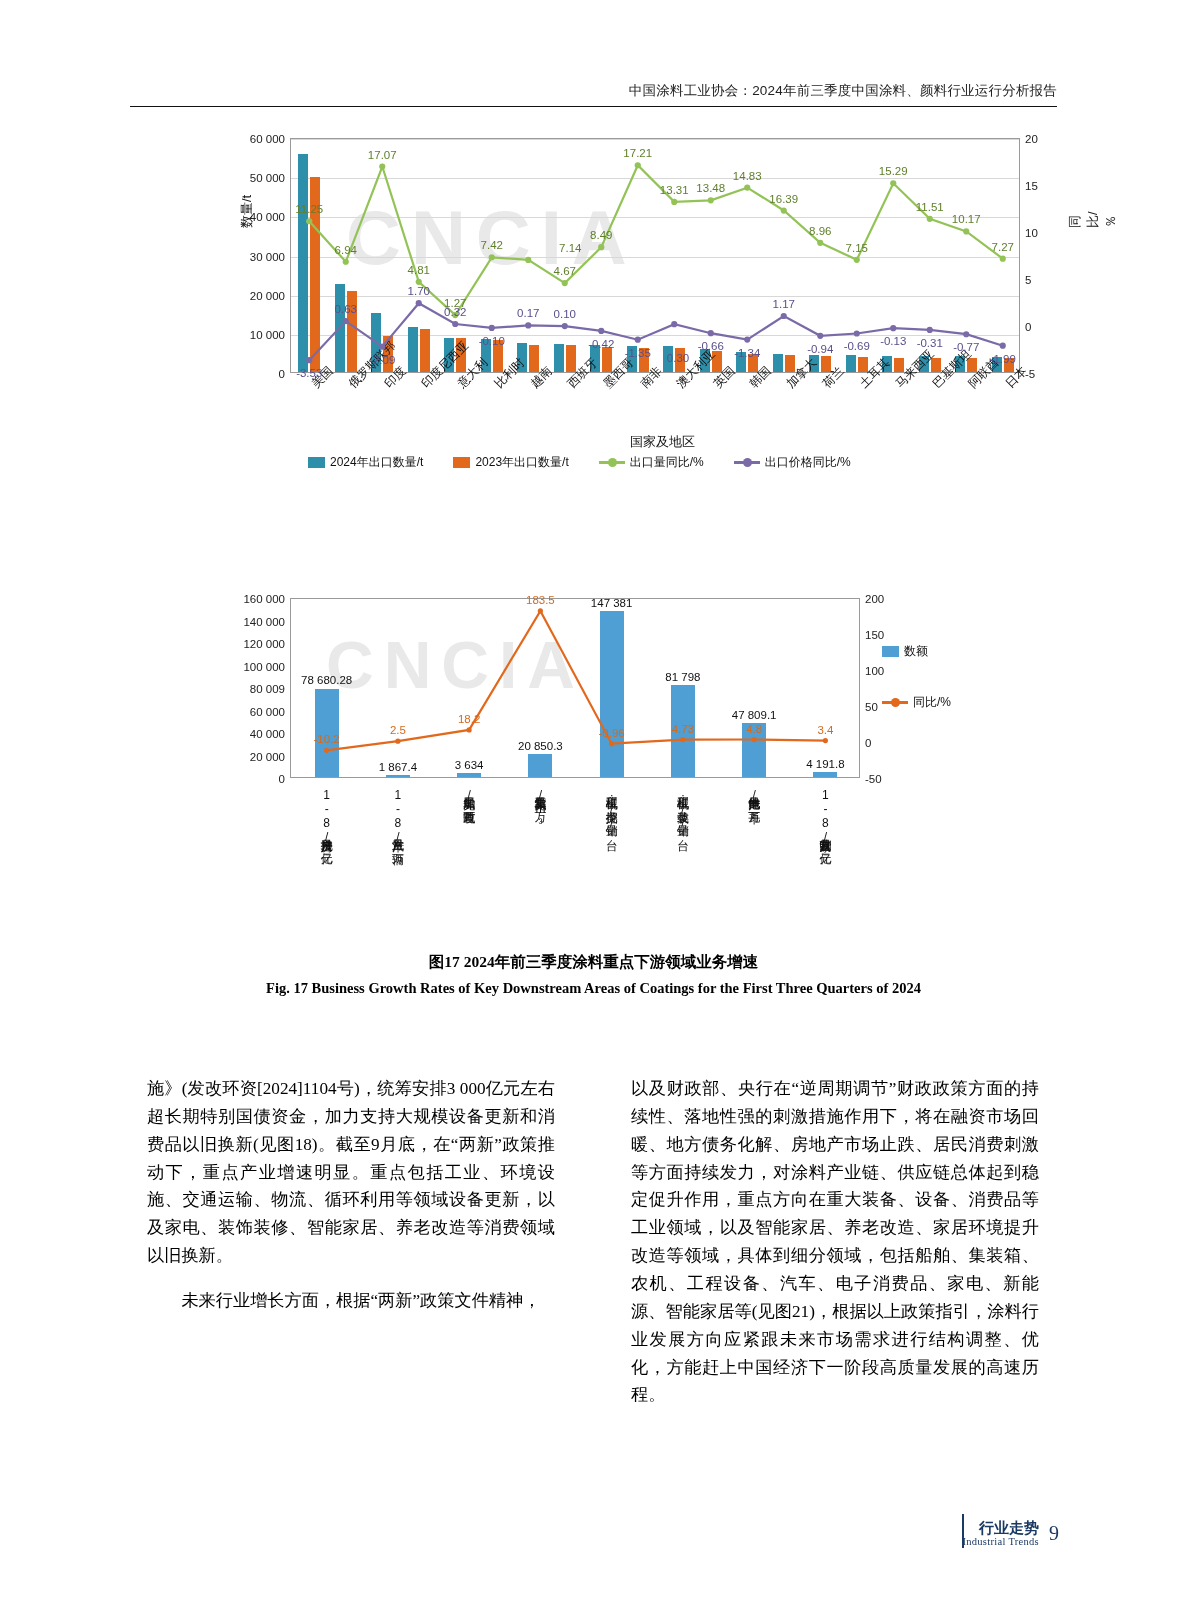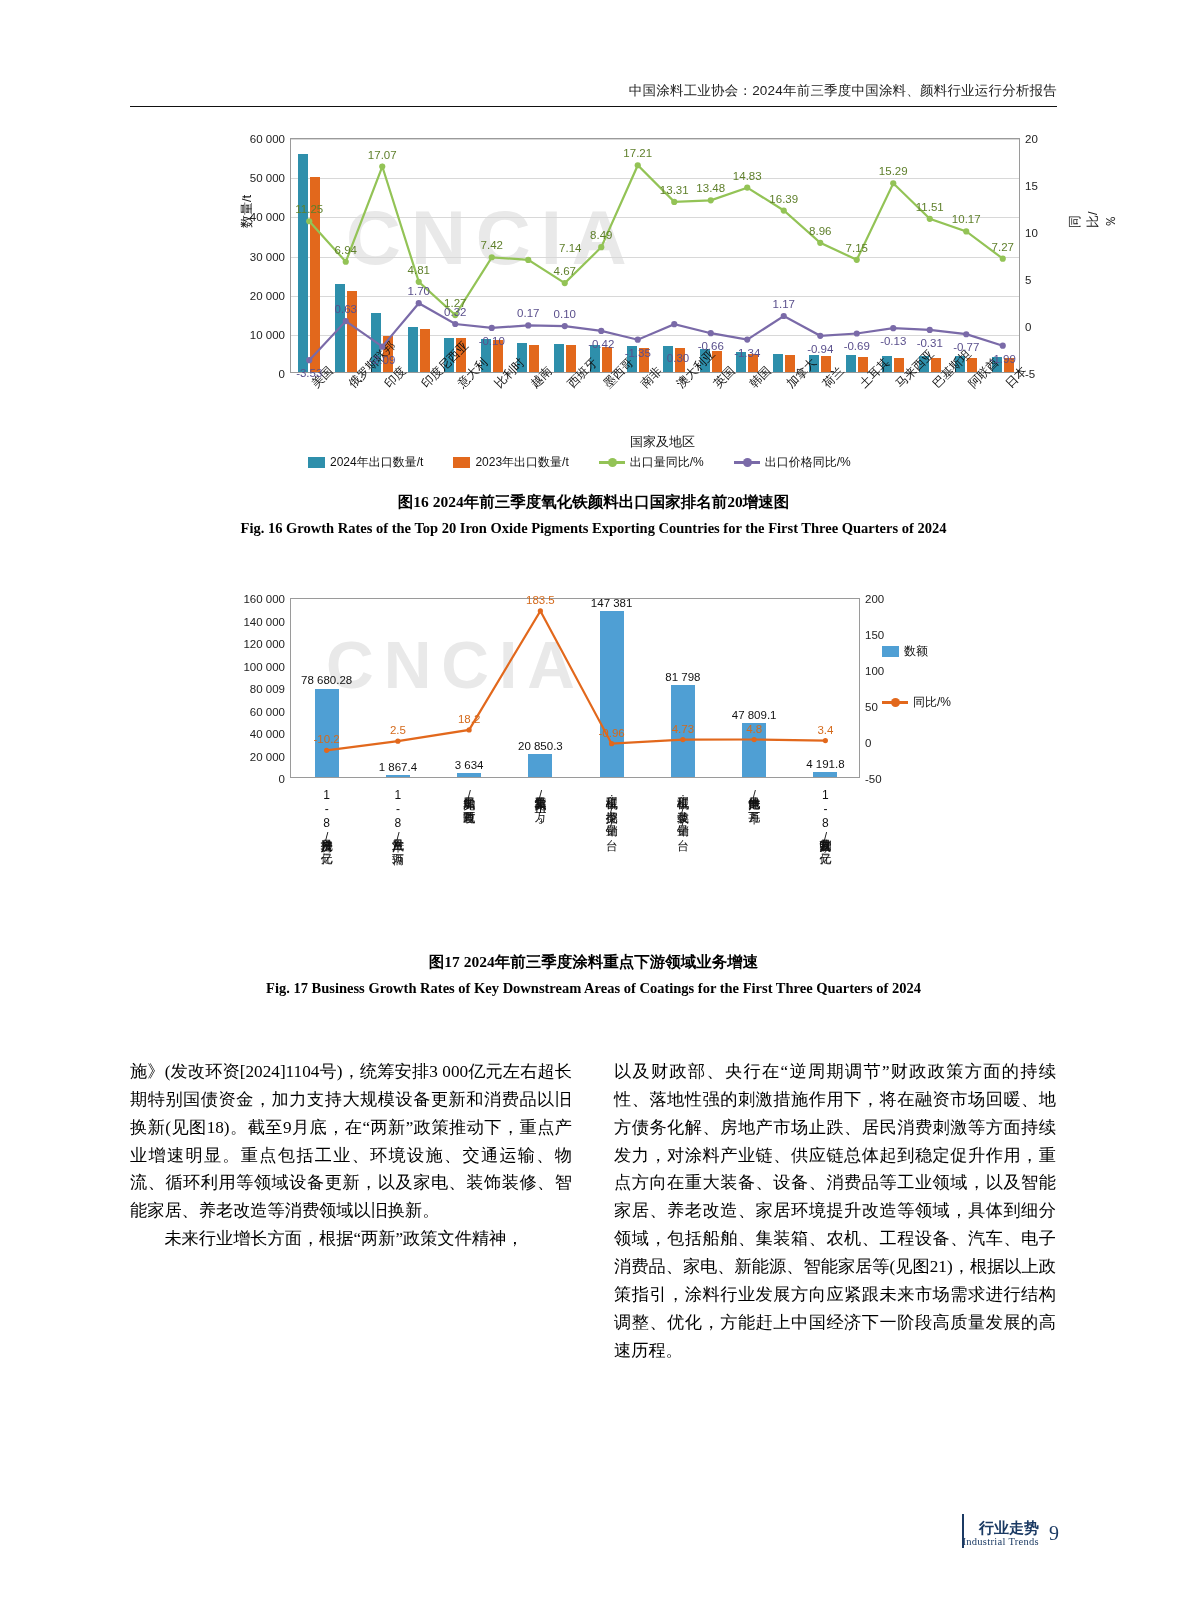--- a/index.html
+++ b/index.html
@@ -27,21 +27,21 @@
   .lg-ln{width:26px;height:3px;display:inline-block;position:relative;}
   .lg-ln:after{content:"";position:absolute;left:9px;top:-3px;width:9px;height:9px;border-radius:50%;background:inherit;}
 
   .cap{position:absolute;text-align:center;width:100%;}
   .cap .cn{font-family:"Liberation Serif",serif;font-weight:bold;font-size:15.5px;color:#000;}
   .cap .en{font-family:"Liberation Serif",serif;font-weight:bold;font-size:14.5px;color:#000;margin-top:7px;}
 
   
   .cols{position:absolute;left:130px;top:1058px;width:927px;display:flex;gap:42px;}
   .col{width:442px;font-family:"Liberation Serif",serif;font-size:17.2px;line-height:1.62;color:#000;text-align:justify;}
-  .col p{margin:0;}
+  .col p{margin:17px;}
   .col p.ind{text-indent:2em;}
 
   
   .footer{position:absolute;right:128px;bottom:52px;display:flex;align-items:center;gap:10px;}
   .footer .lab{text-align:right;line-height:1.15;}
   .footer .cn{font-family:"Liberation Sans",sans-serif;font-size:15px;font-weight:bold;color:#1b3a63;}
   .footer .en{font-family:"Liberation Serif",serif;font-size:10.5px;color:#1b3a63;letter-spacing:.3px;}
   .footer .bar{width:2px;height:34px;background:#1b3a63;}
   .footer .pg{font-family:"Liberation Serif",serif;font-size:20px;color:#1b3a63;}
 </style>
@@ -238,24 +238,20 @@
       <div class="xlab" style="left:616.25px;top:252px;transform:rotate(-45deg);transform-origin:left top;">韩国</div>
       <div class="xlab" style="left:652.75px;top:252px;transform:rotate(-45deg);transform-origin:left top;">加拿大</div>
       <div class="xlab" style="left:689.25px;top:252px;transform:rotate(-45deg);transform-origin:left top;">荷兰</div>
       <div class="xlab" style="left:725.75px;top:252px;transform:rotate(-45deg);transform-origin:left top;">土耳其</div>
       <div class="xlab" style="left:762.25px;top:252px;transform:rotate(-45deg);transform-origin:left top;">马来西亚</div>
       <div class="xlab" style="left:798.75px;top:252px;transform:rotate(-45deg);transform-origin:left top;">巴基斯坦</div>
       <div class="xlab" style="left:835.25px;top:252px;transform:rotate(-45deg);transform-origin:left top;">阿联酋</div>
       <div class="xlab" style="left:871.75px;top:252px;transform:rotate(-45deg);transform-origin:left top;">日本</div>
     </div>
 
-  <div class="cap" style="left:0;top:492px;">
-    <div class="cn">图16    2024年前三季度氧化铁颜料出口国家排名前20增速图</div>
-    <div class="en">Fig. 16    Growth Rates of the Top 20 Iron Oxide Pigments Exporting Countries for the First Three Quarters of 2024</div>
-  </div>
 
   <div class="chart-wrap" id="fig17" style="left:130px;top:588px;width:927px;height:350px;">
     <div class="plot" id="f17plot" style="left:160px;top:10px;width:570px;height:180px;border:1px solid #9a9a9a;background:#fff;">
       <div class="wm" style="left:35px;top:28px;font-size:66px;">CNCIA</div>
     <div class="ytick" style="top:180px;">0</div>
         <div class="ytick" style="top:157.5px;">20 000</div>
         <div class="ytick" style="top:135px;">40 000</div>
         <div class="ytick" style="top:112.5px;">60 000</div>
         <div class="ytick" style="top:90px;">80 009</div>
         <div class="ytick" style="top:67.5px;">100 000</div>

